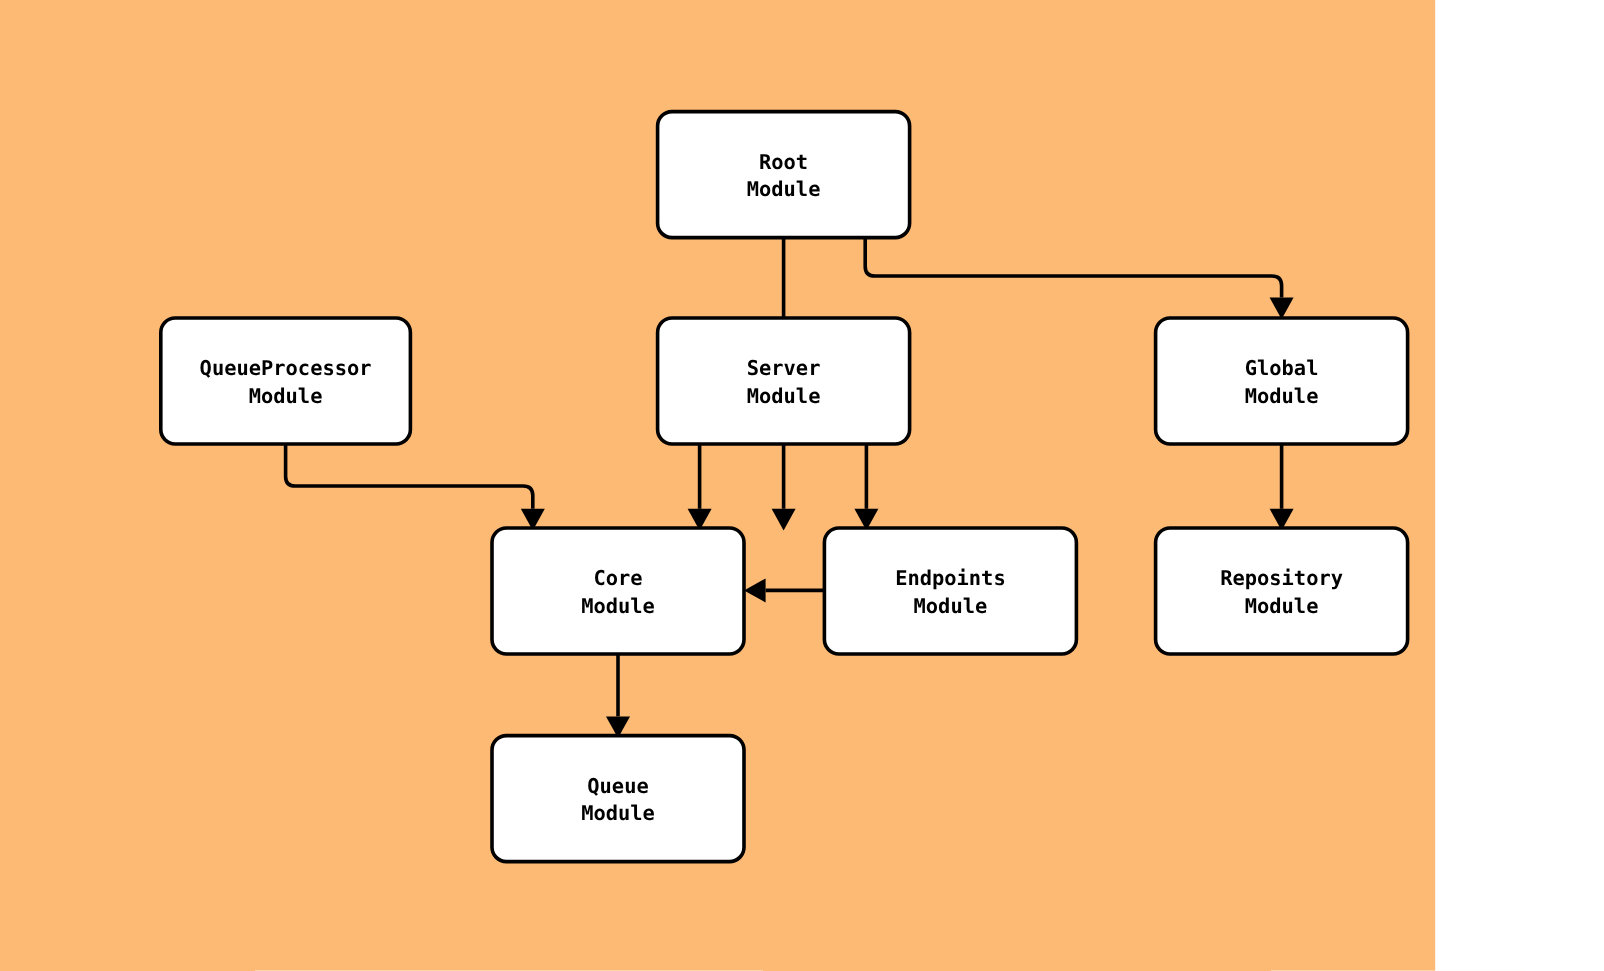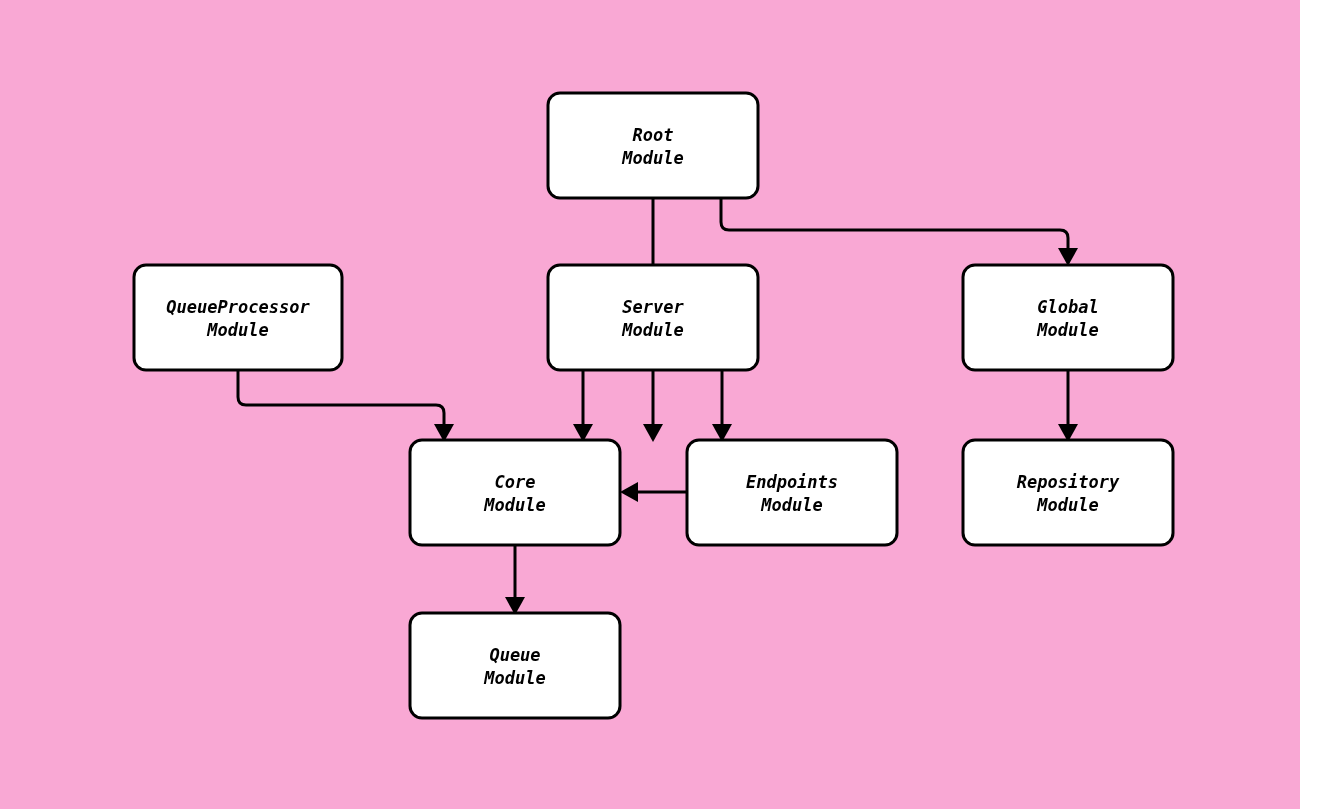--- a/index.html
+++ b/index.html
@@ -8,24 +8,23 @@
     background: #ffffff;
   }
   body {
     width: 1337px;
     height: 809px;
     font-family: "DejaVu Sans Mono", "Liberation Mono", monospace;
     overflow: hidden;
   }
   #diagram-root {
     position: relative;
-    width: 1300px;
+    width: 1196px;
     height: 809px;
-    background: #f9a8d4;
-    font-style: italic;
+    background: #fdba74;
   }
   svg.diagram-canvas {
     position: absolute;
     left: 0;
     top: 0;
     width: 1337px;
     height: 809px;
     display: block;
   }
   .node-box {

